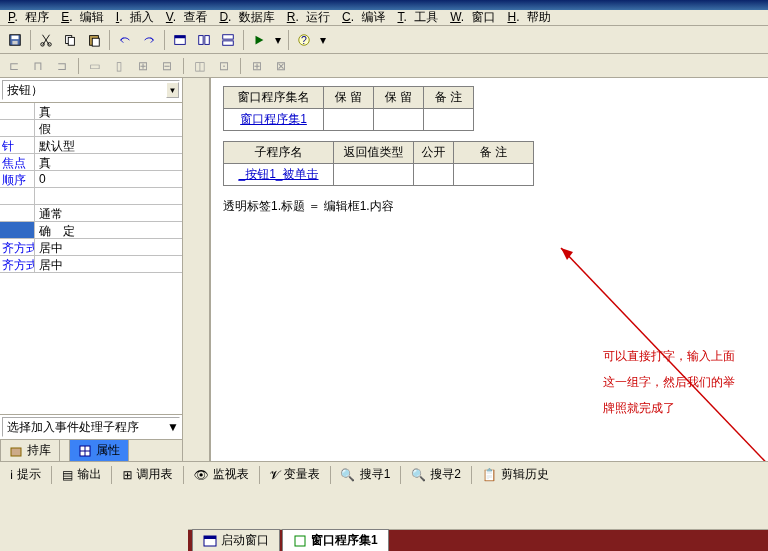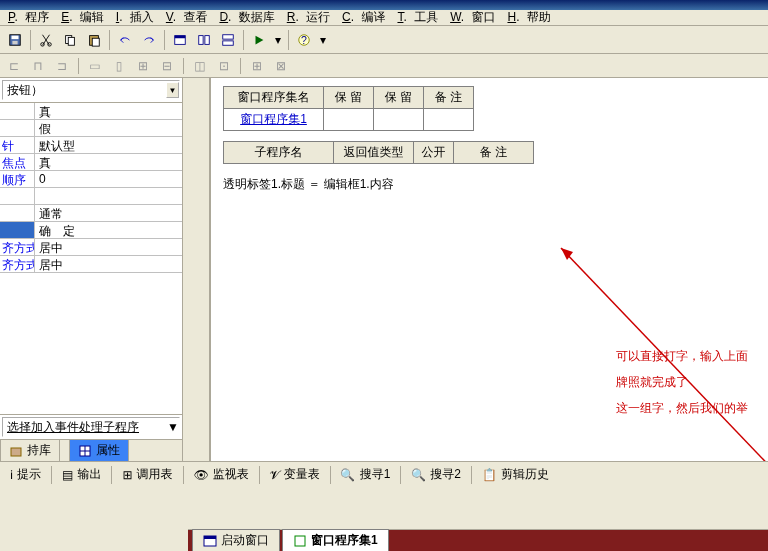--- a/index.html
+++ b/index.html
@@ -29,38 +29,38 @@
 .prop-grid { flex: 1; overflow: auto; background: #fff; }
 .prop-row { display: flex; border-bottom: 1px solid #c0c0c0; height: 17px; }
 .prop-label { width: 35px; padding: 1px 2px; color: #0000ee; border-right: 1px solid #c0c0c0; white-space: nowrap; overflow: hidden; }
 .prop-value { flex: 1; padding: 1px 4px; }
 .prop-row.selected { background: #316ac5; }
 .prop-row.selected .prop-value { background: #fff; color: #000; }
 .prop-row.selected .prop-label { background: #316ac5; color: #fff; }
 
 .left-bottom { border-top: 1px solid #aca899; }
 .event-combo { background: #fff; border: 1px inset #fff; margin: 2px; height: 20px; display: flex; align-items: center; }
-.event-combo span { flex: 1; padding: 0 4px; text-decoration: underline; }
+.event-combo span { flex: 1; padding: 0 4px; }
 .left-tabs { display: flex; background: #ece9d8; border-top: 1px solid #aca899; height: 22px; align-items: flex-end; }
 .left-tab { padding: 2px 8px; border: 1px solid #aca899; border-bottom: none; background: #ece9d8; margin-right: 9px; cursor: pointer; display: flex; align-items: center; gap: 4px; }
 .left-tab.active { background: #3b82f6; }
 
 .gutter { width: 28px; background: #ece9d8; border-right: 2px solid #aca899; }
 
 .editor { flex: 1; background: #fff; position: relative; overflow: hidden; }
 .ed-content { padding: 8px 12px; }
 
 table.grid { border-collapse: collapse; margin-bottom: 10px; }
 table.grid th, table.grid td { border: 1px solid #808080; padding: 2px 6px; height: 18px; text-align: center; font-weight: normal; }
 table.grid th { background: #ece9d8; }
 table.grid .link { color: #0000cc; text-decoration: underline; cursor: pointer; }
 
 .code-line { padding: 2px 0; margin-top: 4px; }
 
-.annotation { position: absolute; right: 20px; bottom: 40px; color: #cc0000; font-size: 18px; font-family: "SimSun"; line-height: 26px; }
+.annotation { position: absolute; right: 33px; bottom: 40px; color: #cc0000; font-size: 18px; font-family: "SimSun"; line-height: 26px; }
 .arrow-svg { position: absolute; left: 340px; top: 160px; pointer-events: none; }
 
 .ed-tabs { position: absolute; bottom: 0; left: 188px; right: 0; height: 22px; background: #7f1d1d; border-top: 1px solid #aca899; display: flex; align-items: flex-end; padding-left: 4px; }
 .ed-tab { padding: 2px 10px; border: 1px solid #808080; border-bottom: none; margin-right: 2px; cursor: pointer; display: flex; align-items: center; gap: 4px; background: #ece9d8; }
 .ed-tab.active { background: #fff; font-weight: bold; }
 
 .bottom-bar { height: 26px; background: #ece9d8; border-top: 1px solid #aca899; display: flex; align-items: center; padding: 0 4px; gap: 2px; }
 .bottom-bar .tab { padding: 2px 6px; display: flex; align-items: center; gap: 4px; cursor: pointer; }
 .bottom-bar .sep { width: 1px; height: 18px; background: #aca899; margin: 0 2px; }
 
@@ -275,37 +275,43 @@
         </table>
 
       <table class="grid">
         <tbody>
             <tr>
           <th style="width:110px">子程序名</th>
           <th style="width:80px">返回值类型</th>
           <th style="width:40px">公开</th>
           <th style="width:80px">备 注</th>
         </tr>
+        <tr>
+          <td class="link">_按钮1_被单击</td>
+              <td></td>
+              <td></td>
+              <td></td>
+        </tr>
       </tbody>
         </table>
 
       <div style="position:relative">
 
         <div class="code-line">透明标签1.标题 ＝ 编辑框1.内容</div>
       </div>
 
       <svg class="arrow-svg" width="280" height="260">
         <line x1="10" y1="10" x2="230" y2="240" stroke="#cc0000" stroke-width="1.5"></line>
         <polygon points="10,10 22,14 16,22" fill="#cc0000"></polygon>
       </svg>
 
       <div class="annotation">
         <div>可以直接打字，输入上面</div>
+        <div>这一组字，然后我们的举</div>
         <div>牌照就完成了</div>
-        <div>这一组字，然后我们的举</div>
       </div>
     </div>
   </div>
 </div>
 
 <div class="ed-tabs">
   <div class="ed-tab">
     <svg class="icon-box" viewBox="0 0 14 14">
         <rect x="1" y="2" width="12" height="10" fill="#fff" stroke="#008"></rect>
         <rect x="1" y="2" width="12" height="3" fill="#008"></rect>

